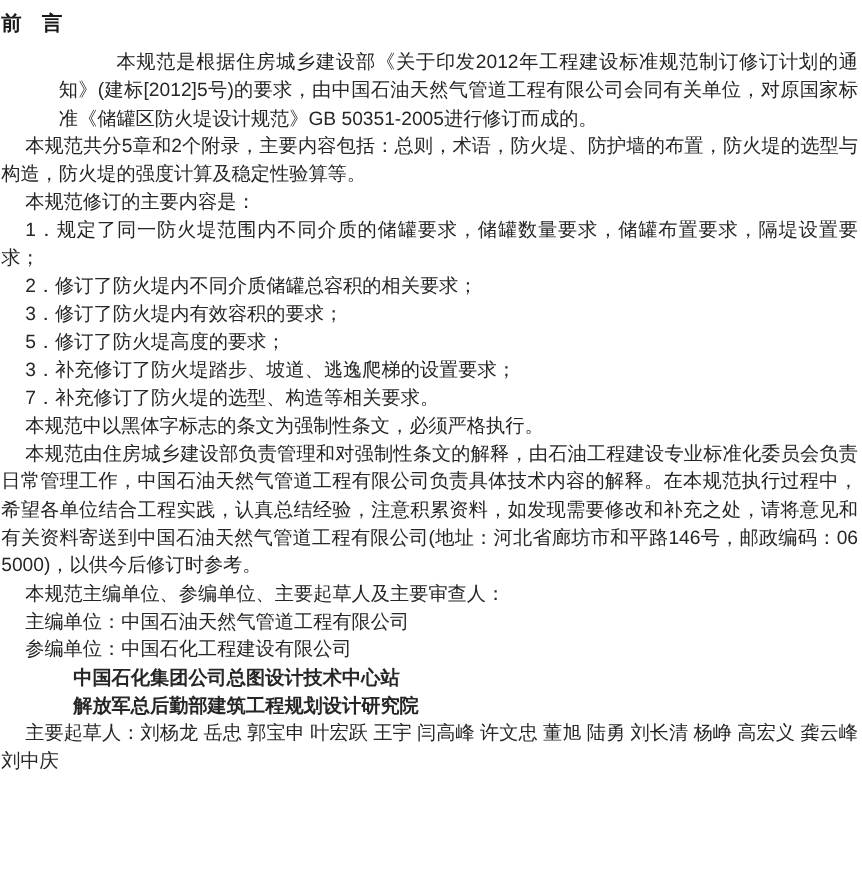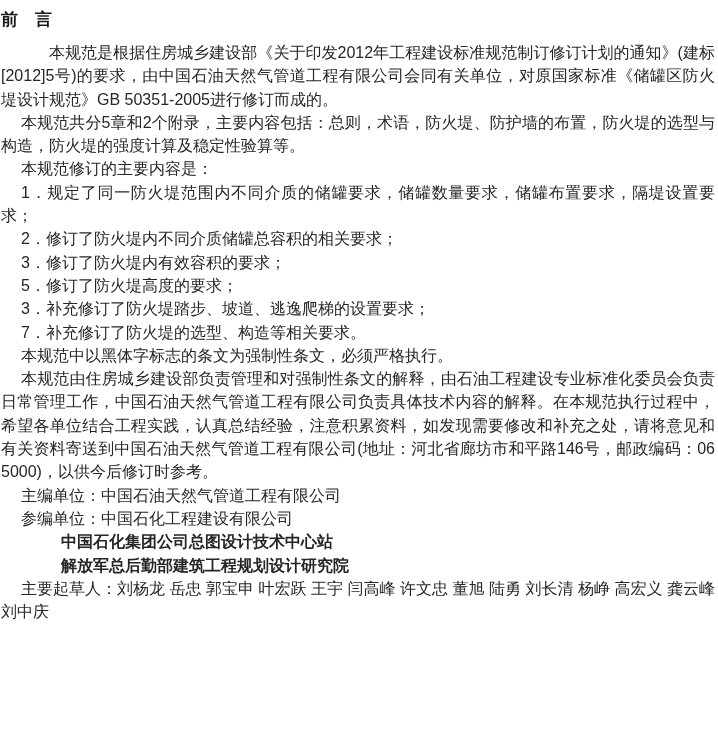--- a/index.html
+++ b/index.html
@@ -28,21 +28,21 @@
     color: #1a1a1a;
   }
   .para {
     font-size: 16px;
     line-height: 23.3px;
     margin: 0;
     text-align: justify;
     word-break: break-all;
   }
   .para-normal { text-indent: 20px; }
-  .para-first  { text-indent: 48px; }
+  .para-first  { text-indent: 48px; padding-left: 48px; }
   .para-unit   { text-indent: 60px; font-weight: bold; }
 </style>
 </head>
 <body>
 
 <div class="doc">
 
   <h1 class="doc-title"><span>前　言</span></h1>
 
   <p class="para para-first">本规范是根据住房城乡建设部《关于印发2012年工程建设标准规范制订修订计划的通知》(建标[2012]5号)的要求，由中国石油天然气管道工程有限公司会同有关单位，对原国家标准《储罐区防火堤设计规范》GB 50351-2005进行修订而成的。</p>
@@ -62,20 +62,21 @@
 
   <p class="para para-normal">3．补充修订了防火堤踏步、坡道、逃逸爬梯的设置要求；</p>
 
 
   <p class="para para-normal">7．补充修订了防火堤的选型、构造等相关要求。</p>
 
   <p class="para para-normal">本规范中以黑体字标志的条文为强制性条文，必须严格执行。</p>
 
   <p class="para para-normal">本规范由住房城乡建设部负责管理和对强制性条文的解释，由石油工程建设专业标准化委员会负责日常管理工作，中国石油天然气管道工程有限公司负责具体技术内容的解释。在本规范执行过程中，希望各单位结合工程实践，认真总结经验，注意积累资料，如发现需要修改和补充之处，请将意见和有关资料寄送到中国石油天然气管道工程有限公司(地址：河北省廊坊市和平路146号，邮政编码：065000)，以供今后修订时参考。</p>
 
+  <p class="para para-normal">本规范主编单位、参编单位、主要起草人及主要审查人：</p>
 
   <p class="para para-normal">主编单位：中国石油天然气管道工程有限公司</p>
 
   <p class="para para-normal">参编单位：中国石化工程建设有限公司</p>
 
   <p class="para para-unit">中国石化集团公司总图设计技术中心站</p>
 
   <p class="para para-unit">解放军总后勤部建筑工程规划设计研究院</p>
 
   <p class="para para-normal">主要起草人：刘杨龙 岳忠 郭宝申 叶宏跃 王宇 闫高峰 许文忠 董旭 陆勇 刘长清 杨峥 高宏义 龚云峰 刘中庆</p>

